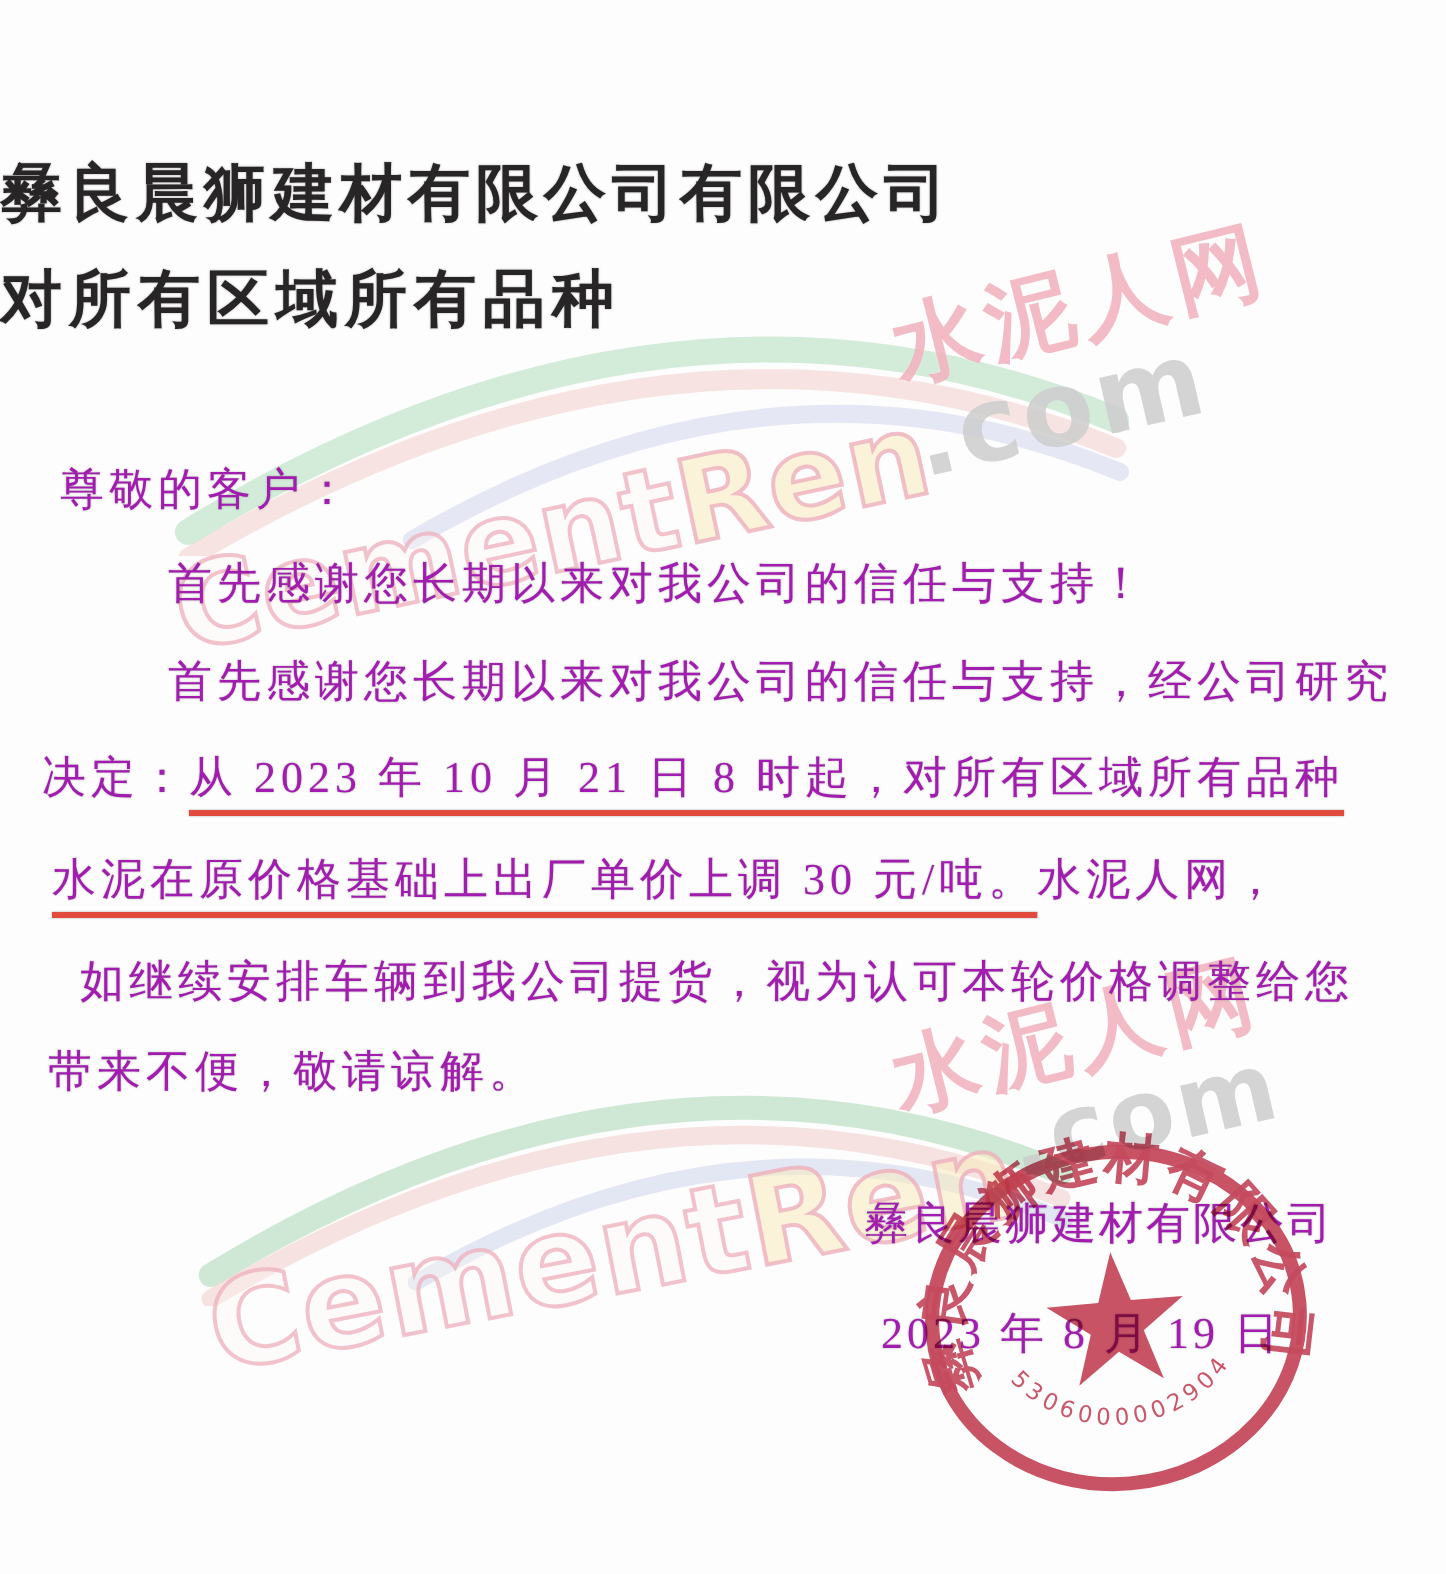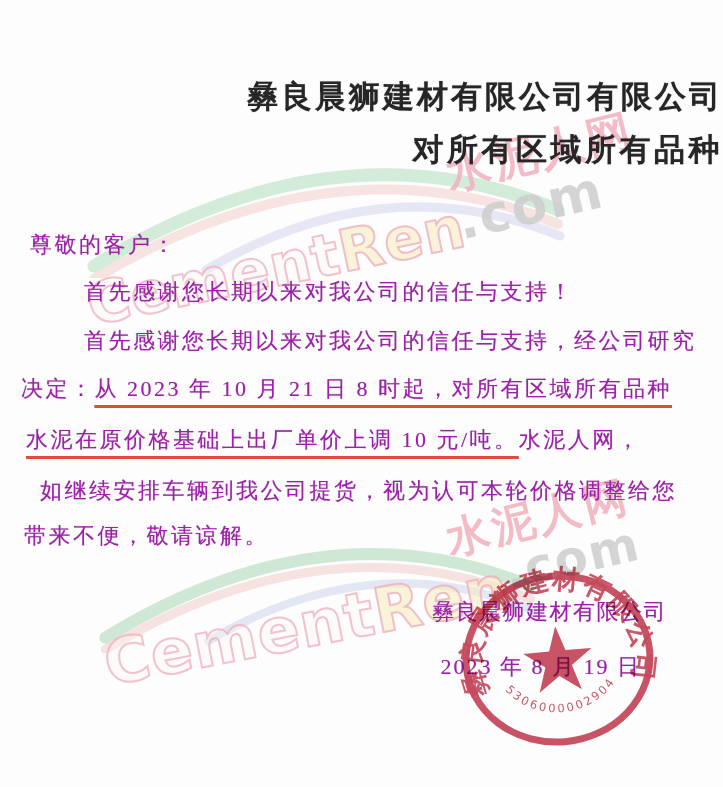--- a/index.html
+++ b/index.html
@@ -12,21 +12,21 @@
   
   .doc-text{
     color:#a21caf;
     font-size:22px;
     letter-spacing:2.5px;
     white-space:nowrap;
     text-shadow:0 0 1px rgba(70,70,70,.45);
     z-index:2;
   }
   .title{
-    width:723px;text-align:right;font-weight:bold;
+    width:723px;text-align:left;font-weight:bold;
     font-size:31px;letter-spacing:3px;color:#272525;
     text-shadow:0 0 1px rgba(60,60,60,.5);
     z-index:2;
   }
   .u-red{
     text-decoration:underline;
     text-decoration-color:#e14b3d;
     text-decoration-thickness:2.5px;
     text-underline-offset:9px;
   }
@@ -104,21 +104,21 @@
 
 <div class="abs doc-text" style="left:84px;top:277px;">首先感谢您长期以来对我公司的信任与支持！</div>
 
 <div class="abs doc-text" style="left:84px;top:326px;">首先感谢您长期以来对我公司的信任与支持，经公司研究</div>
 
 <div class="abs doc-text" style="left:21px;top:374px;">
   <span>决定：</span><span class="u-red">从 2023 年 10 月 21 日 8 时起，对所有区域所有品种</span>
 </div>
 
 <div class="abs doc-text" style="left:26px;top:425px;">
-  <span class="u-red">水泥在原价格基础上出厂单价上调 10 元/吨。</span><span>水泥人网，</span>
+  <span class="u-red">水泥在原价格基础上出厂单价上调 30 元/吨。</span><span>水泥人网，</span>
 </div>
 
 <div class="abs doc-text" style="left:40px;top:476px;">如继续安排车辆到我公司提货，视为认可本轮价格调整给您</div>
 
 <div class="abs doc-text" style="left:24px;top:521px;text-align:center;">带来不便，敬请谅解。</div>
 
 <div class="abs doc-text sig" style="right:56px;top:597px;letter-spacing:1.5px;">彝良晨狮建材有限公司</div>
 
 <div class="abs doc-text sig" style="right:82px;top:652px;letter-spacing:2px;">2023 年 8 月 19 日</div>
 

